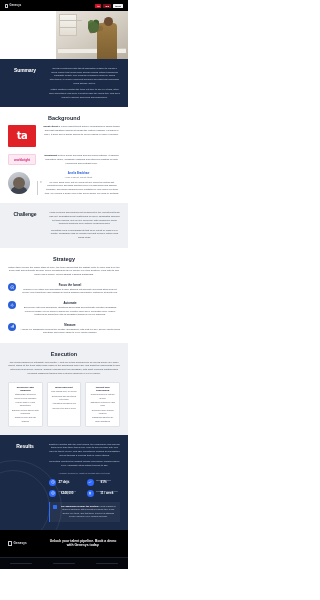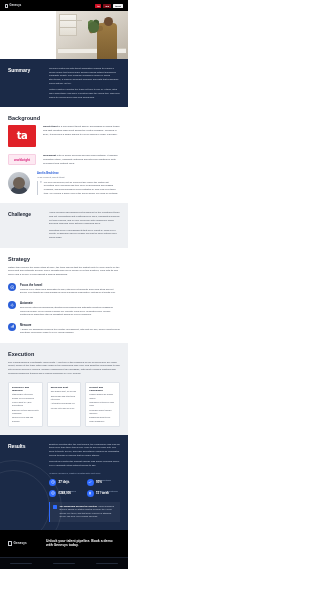--- a/index.html
+++ b/index.html
@@ -3,21 +3,21 @@
 <meta charset="utf-8">
 <style>
   * { margin:0; padding:0; box-sizing:border-box; }
   html,body { width:128px; height:600px; }
   body {
     font-family:"Liberation Sans", sans-serif;
     background:#ffffff;
     color:#1d2433;
     overflow:hidden;
   }
-  .page { width:128px; height:460px; position:relative; }
+  .page { width:128px; height:460px; position:relative;text-align:center; }
 
   
   .topbar {
     height:11px; background:#000000;
     display:flex; align-items:center; justify-content:space-between;
     padding:0 5px;
   }
   .brand { display:flex; align-items:center; gap:1.5px; }
   .brand-mark {
     width:3px; height:4px; border:0.6px solid #c9ccd2; border-radius:0.5px;

